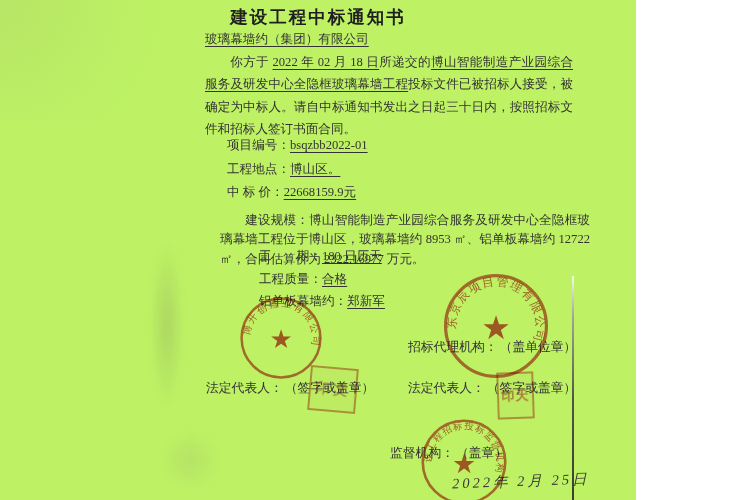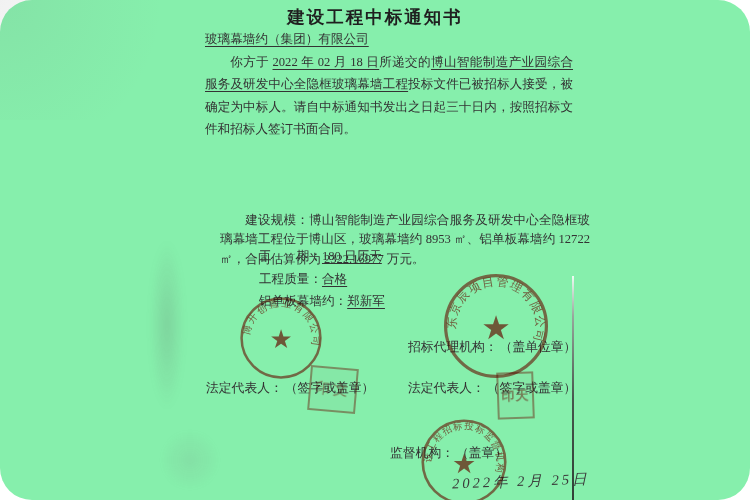--- a/index.html
+++ b/index.html
@@ -1,21 +1,21 @@
 <!DOCTYPE html>
 <html><head>
 <meta charset="utf-8">
 <style>
   html,body{margin:0;padding:0;}
   body{
     width:750px;height:500px;overflow:hidden;
     background:#ffffff;
     font-family:"Liberation Serif","DejaVu Serif",serif;
   }
-  .page{position:absolute;top:0;left:0;width:750px;height:500px;background:#86efac;border-radius:32px;}
+  .page{position:absolute;top:0;left:0;width:636px;height:500px;background:#bef264;}
   
   .edge-line{position:absolute;left:572px;top:276px;width:2px;height:224px;
     background:linear-gradient(#ffffff, #9a9a9a 18%, #3c3c3c 55%, #222 100%);
     opacity:.85;}
   .smudge1{position:absolute;left:150px;top:240px;width:34px;height:170px;
     background:radial-gradient(closest-side, rgba(90,90,90,.18), rgba(90,90,90,0));
     filter:blur(3px);}
   .smudge2{position:absolute;left:0;top:0;width:200px;height:120px;
     background:radial-gradient(circle at 0 0, rgba(120,120,120,.10), rgba(120,120,120,0) 70%);}
   .smudge3{position:absolute;left:160px;top:430px;width:60px;height:60px;
@@ -73,20 +73,31 @@
   <div class="smudge1"></div>
   <div class="smudge3"></div>
   <div class="edge-line"></div>
 
   <h1 class="title">建设工程中标通知书</h1>
 
   <div class="addressee">玻璃幕墙约（集团）有限公司</div>
 
   <p class="p1"><span>你方于 </span><span class="u">2022 年 02 月 18 日</span><span>所递交的</span><span class="u">博山智能制造产业园综合服务及研发中心全隐框玻璃幕墙工程</span><span>投标文件已被招标人接受，被确定为中标人。请自中标通知书发出之日起三十日内，按照招标文件和招标人签订书面合同。</span></p>
 
+  <div class="fields1">
+    <div class="field">
+      <span class="flabel">项目编号：</span><span class="u">bsqzbb2022-01</span>
+    </div>
+    <div class="field">
+      <span class="flabel">工程地点：</span><span class="u">博山区。</span>
+    </div>
+    <div class="field">
+      <span class="flabel">中 标 价：</span><span class="u">22668159.9元</span>
+    </div>
+  </div>
 
   <p class="scale">建设规模：博山智能制造产业园综合服务及研发中心全隐框玻璃幕墙工程位于博山区，玻璃幕墙约 8953 ㎡、铝单板幕墙约 12722 ㎡，合同估算价为 2322.16977 万元。</p>
 
   <div class="fields2">
     <div class="field">
       <span class="flabel">工　　期：</span><span class="u">180 日历天</span>
     </div>
     <div class="field">
       <span class="flabel">工程质量：</span><span class="u">合格</span>
     </div>

